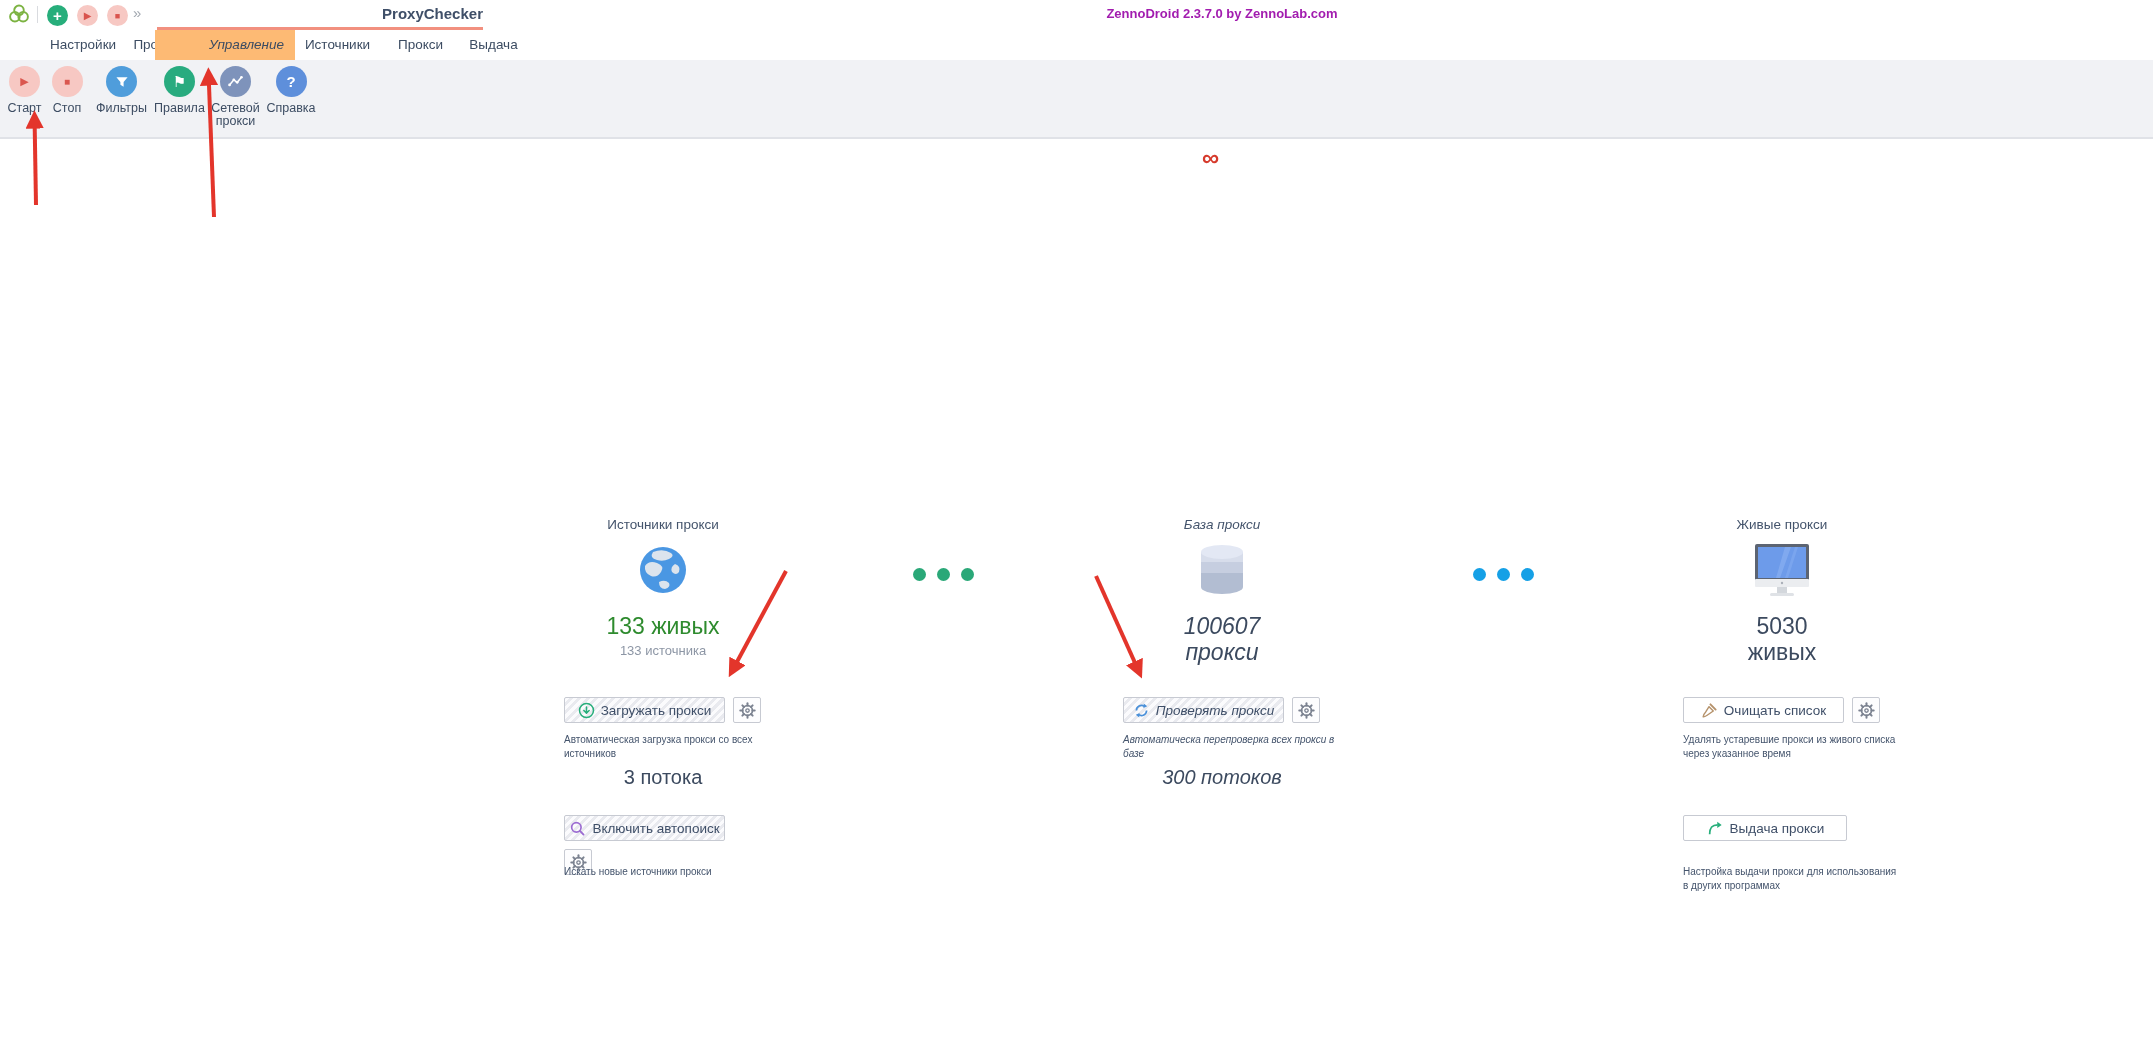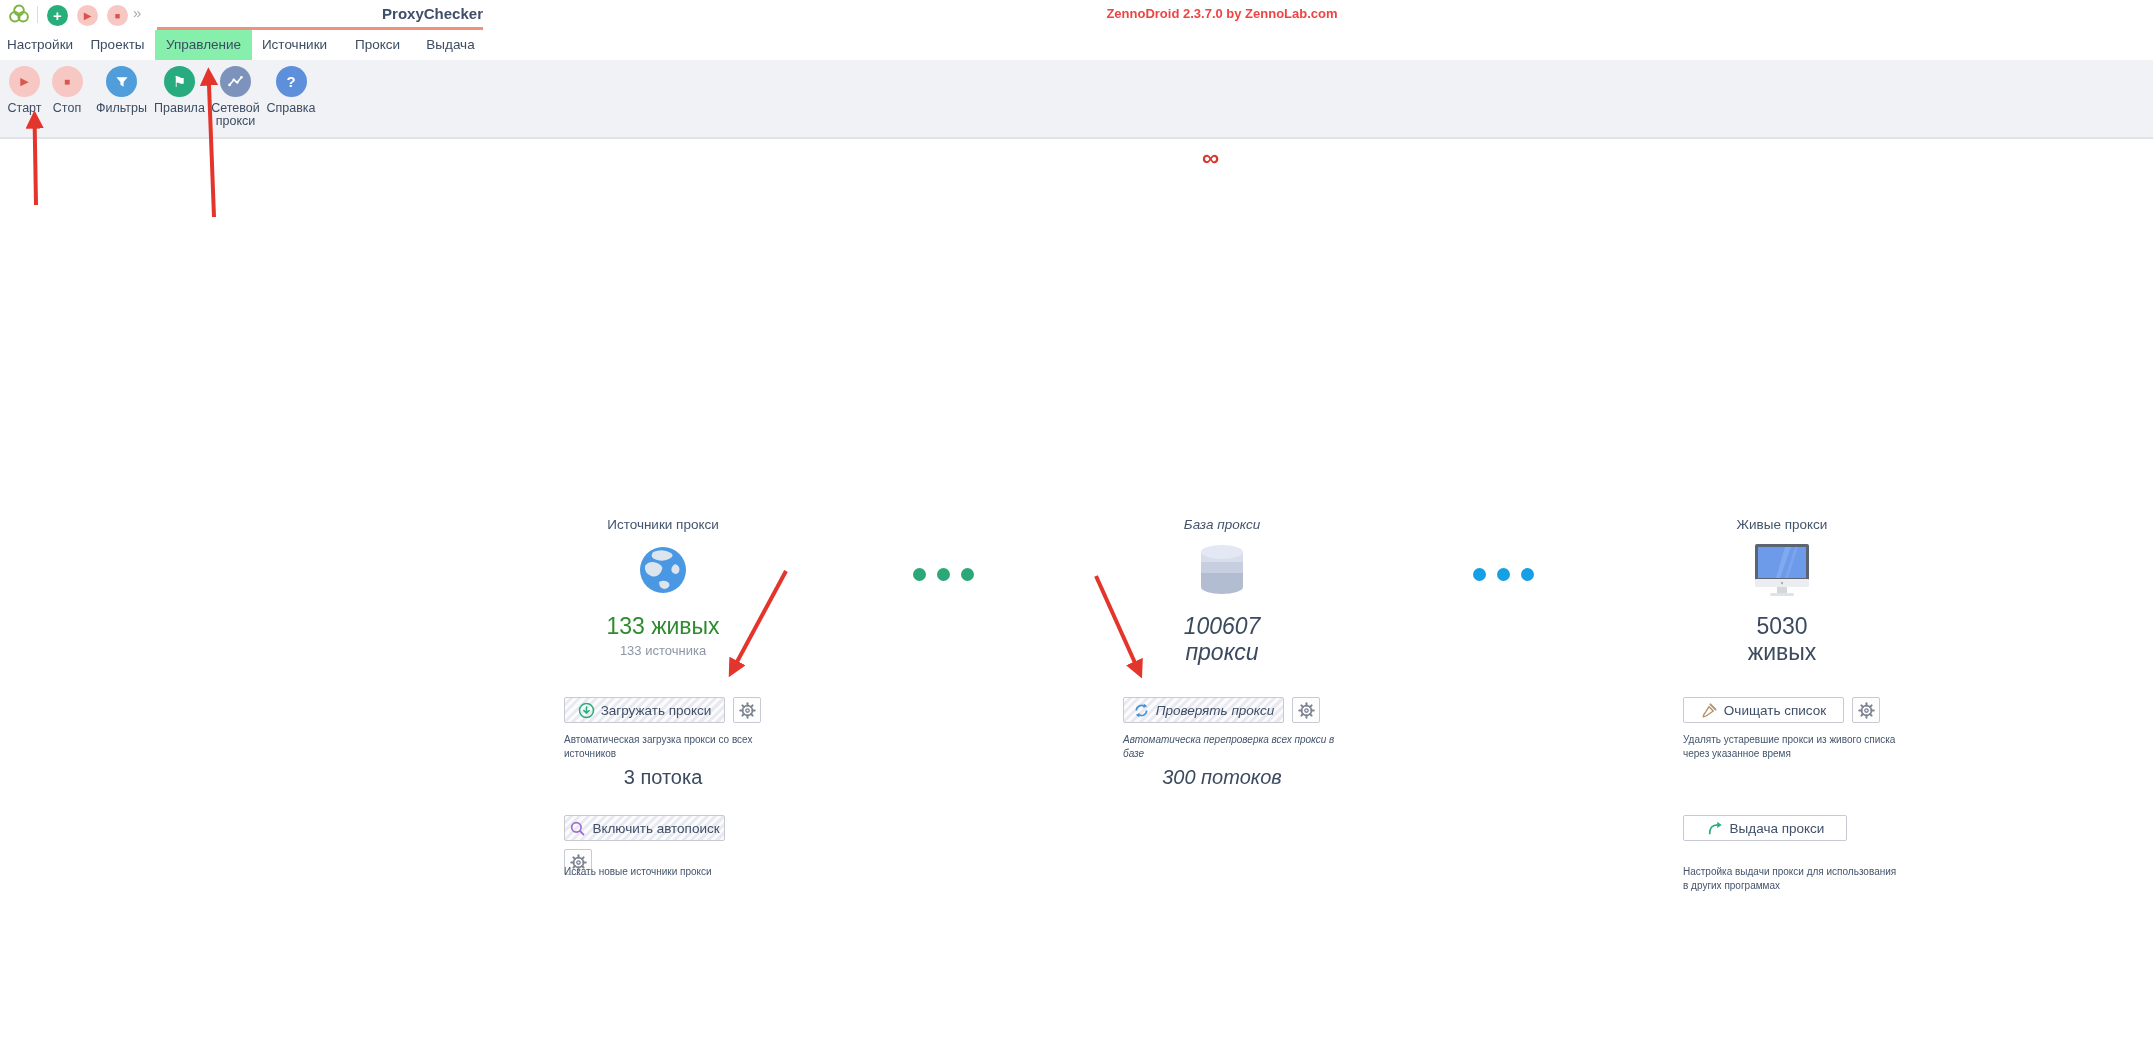--- a/index.html
+++ b/index.html
@@ -12,25 +12,25 @@
   .qat{position:absolute;top:5px;width:21px;height:21px;border-radius:50%;
        display:flex;align-items:center;justify-content:center;cursor:default;}
   .qat-add{left:47px;background:#27ae7b;color:#fff;font-size:15px;font-weight:700;line-height:1;}
   .qat-play{left:77px;background:#f7c8c3;color:#d9544e;font-size:10px;}
   .qat-stop{left:107px;background:#f7c8c3;color:#d9544e;font-size:9px;}
   .qat-more{position:absolute;left:133px;top:4px;color:#a2a8b0;font-size:15px;letter-spacing:-1px;}
   .app-title{position:absolute;left:157px;top:5px;width:326px;text-align:right;
              font-size:15px;font-weight:700;color:#3f4f68;}
   .title-underline{position:absolute;left:157px;top:27px;width:326px;height:3px;background:#f2907f;}
   .win-title{position:absolute;left:1072px;top:6px;width:300px;text-align:center;
-             font-size:13px;font-weight:700;color:#ef4444;}
+             font-size:13px;font-weight:700;color:#a21caf;}
   
   .tab{position:absolute;top:30px;height:30px;line-height:30px;text-align:center;
-       font-size:13.5px;color:#3c4c62;cursor:default;}
-  .tab.selected{background:#86efac;}
+       font-size:13.5px;color:#3c4c62;cursor:default;padding-left:43px;}
+  .tab.selected{background:#fdba74;font-style:italic;}
   
   .toolbar{position:absolute;left:0;top:60px;width:100%;height:77px;background:#f1f2f5;
            border-bottom:2px solid #e0e2e7;}
   .tool{position:absolute;top:6px;text-align:center;cursor:default;}
   .tool .circ{width:31px;height:31px;border-radius:50%;margin:0 auto;
               display:flex;align-items:center;justify-content:center;}
   .tool .lbl{margin-top:5px;font-size:12.5px;line-height:13px;color:#3c4c62;}
   .circ-pink{background:#f7c8c3;color:#da574f;}
   .circ-filter{background:#4f9ddb;}
   .circ-flag{background:#28ab7f;color:#fff;font-size:15px;}

